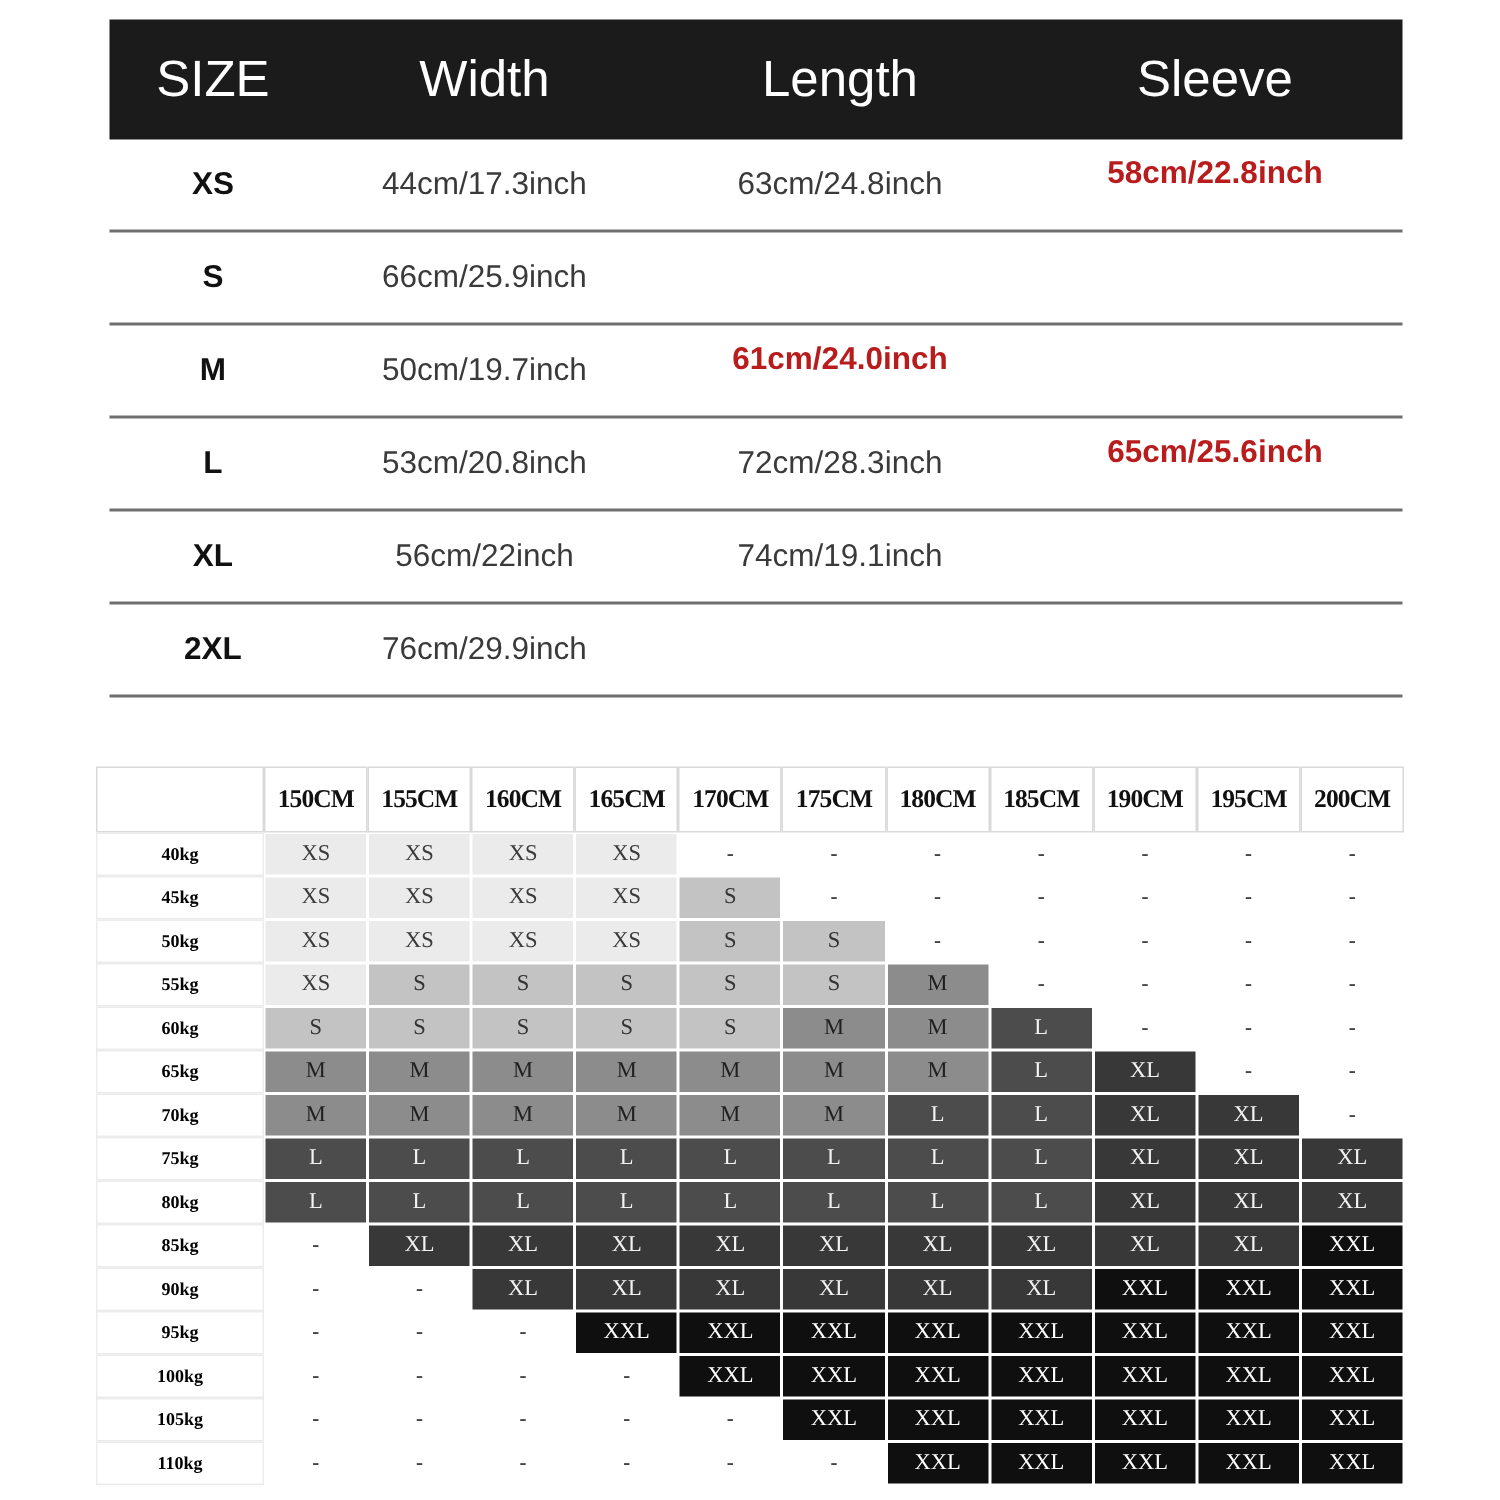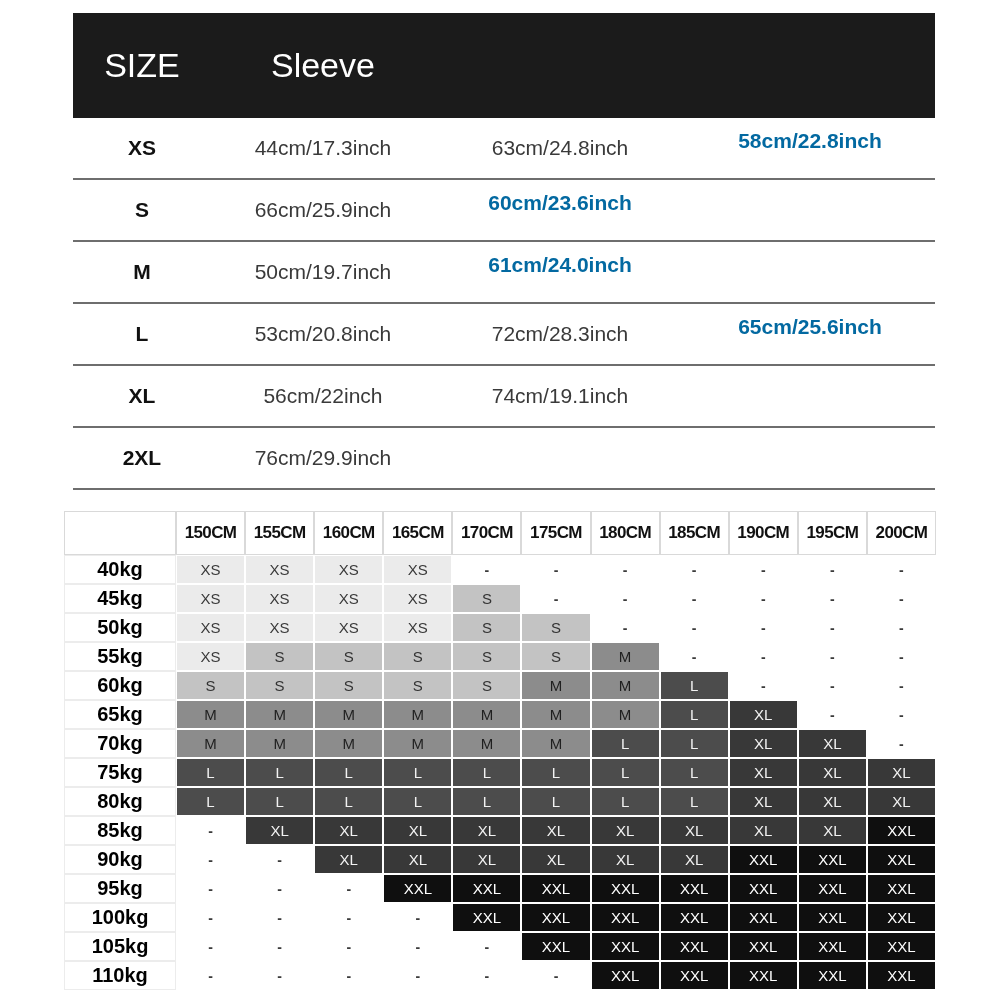--- a/index.html
+++ b/index.html
@@ -13,73 +13,74 @@
   }
 
   
   .measure {
     position: absolute;
     left: 73px;
     top: 13px;
     width: 862px;
   }
   .m-header {
-    height: 105px;
+    height: 80px;
     background: #1b1b1b;
     display: grid;
     grid-template-columns: 16% 26% 29% 29%;
     align-items: center;
     color: #ffffff;
     font-size: 34px;
   }
   .m-header span { text-align: center; }
   .m-row {
     display: grid;
     grid-template-columns: 16% 26% 29% 29%;
     height: 60px;
     border-bottom: 2px solid #6e6e6e;
     align-items: center;
     text-align: center;
     font-size: 21px;
     color: #3a3a3a;
   }
   .m-row .size { font-weight: bold; color: #111111; font-size: 21px; }
-  .m-row .sleeve { font-weight: bold; color: #0369a1; transform: translateY(-7px); }
+  .m-row .sleeve { font-weight: bold; color: #b91c1c; transform: translateY(-7px); }
 
   
   .matrix {
     position: absolute;
     left: 65px;
     top: 512px;
     width: 870px;
   }
   .grid {
     display: grid;
     grid-template-columns: 110px repeat(11, 1fr);
     gap: 2px;
+    font-family: Liberation Serif, serif;
   }
   .hcell {
     height: 42px;
     display: flex;
     align-items: center;
     justify-content: center;
     font-weight: bold;
     font-size: 17px;
     letter-spacing: -0.6px;
     color: #111111;
     background: #ffffff;
     box-shadow: 0 0 0 1px #d9d9d9;
   }
   .wcell {
     height: 27px;
     display: flex;
     align-items: center;
     justify-content: center;
     font-weight: bold;
-    font-size: 20px;
+    font-size: 12px;
     color: #000000;
     background: #ffffff;
     box-shadow: 0 0 0 1px #ececec;
   }
   .cell {
     height: 27px;
     display: flex;
     align-items: center;
     justify-content: center;
     font-size: 15px;
@@ -87,33 +88,34 @@
   .cell.dash { font-size: 14px; font-weight: bold; }
 </style>
 </head>
 <body>
 
 <div class="page">
 
   <section class="measure">
     <div class="m-header">
       <span>SIZE</span>
+      <span>Width</span>
+      <span>Length</span>
       <span>Sleeve</span>
     </div>
     <div id="measureRows">
         <div class="m-row">
           <span class="size">XS</span>
           <span class="width">44cm/17.3inch</span>
           <span class="length">63cm/24.8inch</span>
           <span class="sleeve">58cm/22.8inch</span>
         </div>
         <div class="m-row">
           <span class="size">S</span>
           <span class="length">66cm/25.9inch</span>
-          <span class="sleeve">60cm/23.6inch</span>
         </div>
         <div class="m-row">
           <span class="size">M</span>
           <span class="width">50cm/19.7inch</span>
           <span class="sleeve">61cm/24.0inch</span>
         </div>
         <div class="m-row">
           <span class="size">L</span>
           <span class="width">53cm/20.8inch</span>
           <span class="length">72cm/28.3inch</span>

